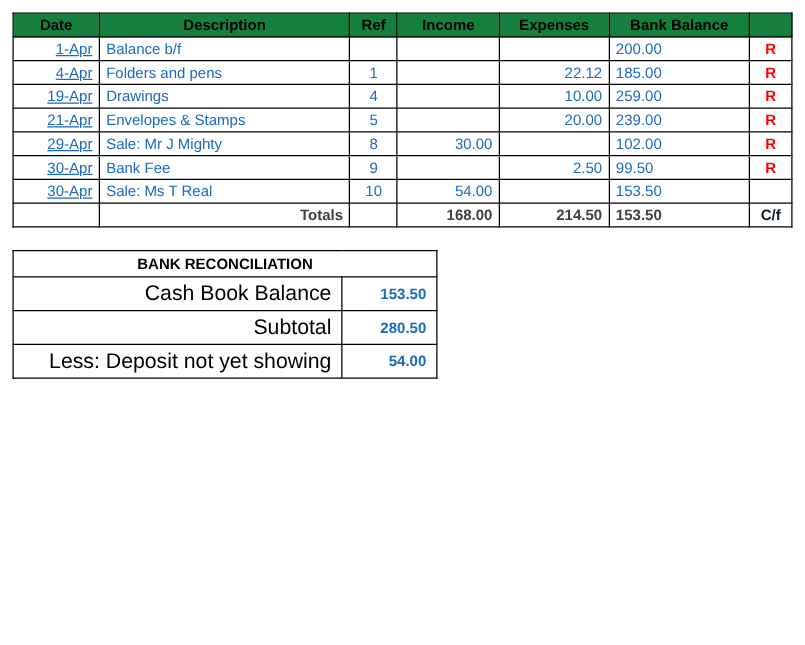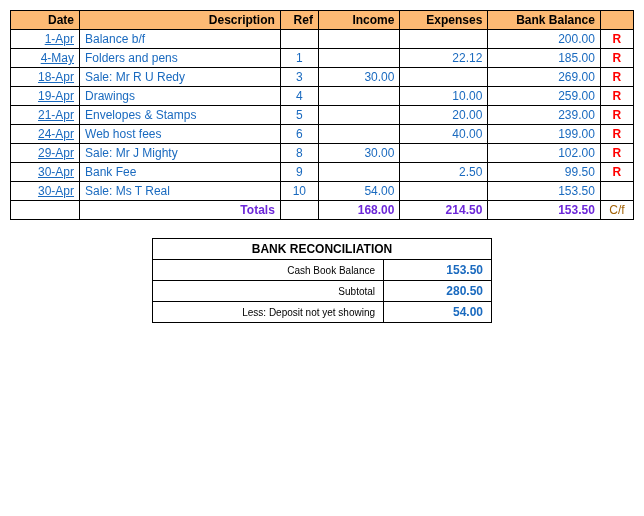--- a/index.html
+++ b/index.html
@@ -17,22 +17,22 @@
       border-collapse: collapse;
       margin-bottom: 18px;
     }
     .ledger-table th, .ledger-table td {
       border: 1px solid #000;
       padding: 2px 5px;
       white-space: nowrap;
     }
     .ledger-table th {
       font-weight: bold;
-      text-align: right;
-      background: #fdba74;
+      text-align: center;
+      background: #15803d;
       color: #000;
     }
     .ledger-table td {
       color: #1a6abf;
     }
     .ledger-table td.date-col {
       text-align: right;
       min-width: 55px;
       text-decoration: underline;
     }
@@ -46,62 +46,62 @@
     }
     .ledger-table td.income-col {
       text-align: right;
       min-width: 65px;
     }
     .ledger-table td.expense-col {
       text-align: right;
       min-width: 70px;
     }
     .ledger-table td.balance-col {
-      text-align: right;
+      text-align: left;
       min-width: 65px;
     }
     .ledger-table td.marker-col {
       text-align: center;
       min-width: 20px;
       color: red;
       font-weight: bold;
     }
     .ledger-table tr.totals-row td {
       font-weight: bold;
-      color: #6d28d9;
+      color: #404040;
     }
     .totals-label {
       text-align: right !important;
     }
 
     
     .recon-container {
       display: flex;
-      justify-content: center;
+      justify-content: flex-start;
     }
     .recon-table {
       border-collapse: collapse;
       width: 340px;
     }
     .recon-table th {
       border: 1px solid #000;
       text-align: center;
       font-weight: bold;
       font-size: 12px;
       padding: 3px 8px;
       background: #fff;
     }
     .recon-table td {
       border: 1px solid #000;
       padding: 3px 8px;
     }
     .recon-table td.recon-label {
       text-align: right;
       color: #000;
-      font-size: 10px;
+      font-size: 17px;
     }
     .recon-table td.recon-value {
       text-align: right;
       color: #1a6abf;
       font-weight: bold;
       min-width: 70px;
     }
     .header-row th {
       font-weight: bold;
     }
@@ -125,62 +125,44 @@
   <tr>
         <td class="date-col">1-Apr</td>
         <td class="desc-col">Balance b/f</td>
         <td class="ref-col"></td>
         <td class="income-col"></td>
         <td class="expense-col"></td>
         <td class="balance-col">200.00</td>
         <td class="marker-col" style="color: red;">R</td>
       </tr>
       <tr>
-        <td class="date-col">4-May</td>
+        <td class="date-col">4-Apr</td>
         <td class="desc-col">Folders and pens</td>
         <td class="ref-col">1</td>
         <td class="income-col"></td>
         <td class="expense-col">22.12</td>
         <td class="balance-col">185.00</td>
-        <td class="marker-col" style="color: red;">R</td>
-      </tr>
-      <tr>
-        <td class="date-col">18-Apr</td>
-        <td class="desc-col">Sale: Mr R U Redy</td>
-        <td class="ref-col">3</td>
-        <td class="income-col">30.00</td>
-        <td class="expense-col"></td>
-        <td class="balance-col">269.00</td>
         <td class="marker-col" style="color: red;">R</td>
       </tr>
       <tr>
         <td class="date-col">19-Apr</td>
         <td class="desc-col">Drawings</td>
         <td class="ref-col">4</td>
         <td class="income-col"></td>
         <td class="expense-col">10.00</td>
         <td class="balance-col">259.00</td>
         <td class="marker-col" style="color: red;">R</td>
       </tr>
       <tr>
         <td class="date-col">21-Apr</td>
         <td class="desc-col">Envelopes &amp; Stamps</td>
         <td class="ref-col">5</td>
         <td class="income-col"></td>
         <td class="expense-col">20.00</td>
         <td class="balance-col">239.00</td>
-        <td class="marker-col" style="color: red;">R</td>
-      </tr>
-      <tr>
-        <td class="date-col">24-Apr</td>
-        <td class="desc-col">Web host fees</td>
-        <td class="ref-col">6</td>
-        <td class="income-col"></td>
-        <td class="expense-col">40.00</td>
-        <td class="balance-col">199.00</td>
         <td class="marker-col" style="color: red;">R</td>
       </tr>
       <tr>
         <td class="date-col">29-Apr</td>
         <td class="desc-col">Sale: Mr J Mighty</td>
         <td class="ref-col">8</td>
         <td class="income-col">30.00</td>
         <td class="expense-col"></td>
         <td class="balance-col">102.00</td>
         <td class="marker-col" style="color: red;">R</td>
@@ -203,21 +185,21 @@
         <td class="balance-col">153.50</td>
         <td class="marker-col" style="color: red;"></td>
       </tr>
       <tr class="totals-row">
         <td class="date-col"></td>
         <td class="desc-col totals-label">Totals</td>
         <td class="ref-col"></td>
         <td class="income-col">168.00</td>
         <td class="expense-col">214.50</td>
         <td class="balance-col">153.50</td>
-        <td class="marker-col" style="color: #a16207; font-weight: normal;">C/f</td>
+        <td class="marker-col" style="color: #0f172a; font-weight: bold;">C/f</td>
       </tr>
     </tbody>
 </table>
 
 <div class="recon-container">
   <table class="recon-table">
     <thead>
       <tr class="header-row">
         <th colspan="2">BANK RECONCILIATION</th>
       </tr>

